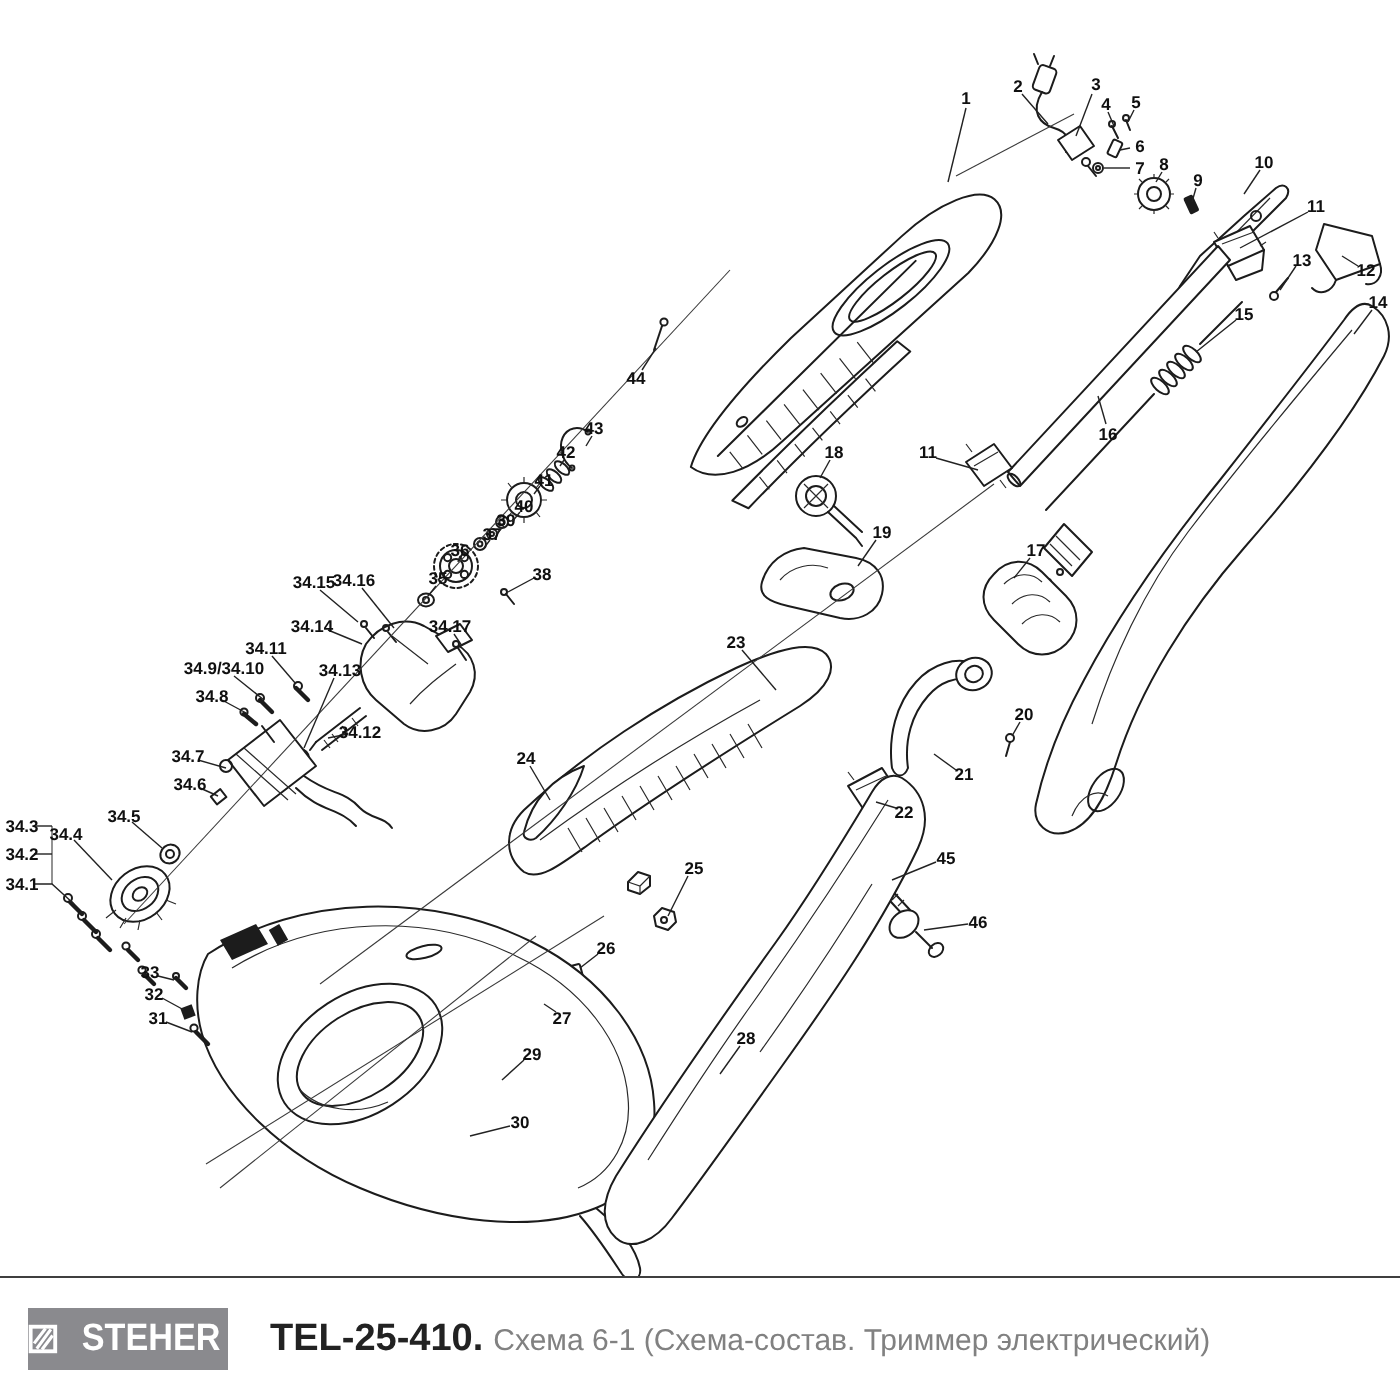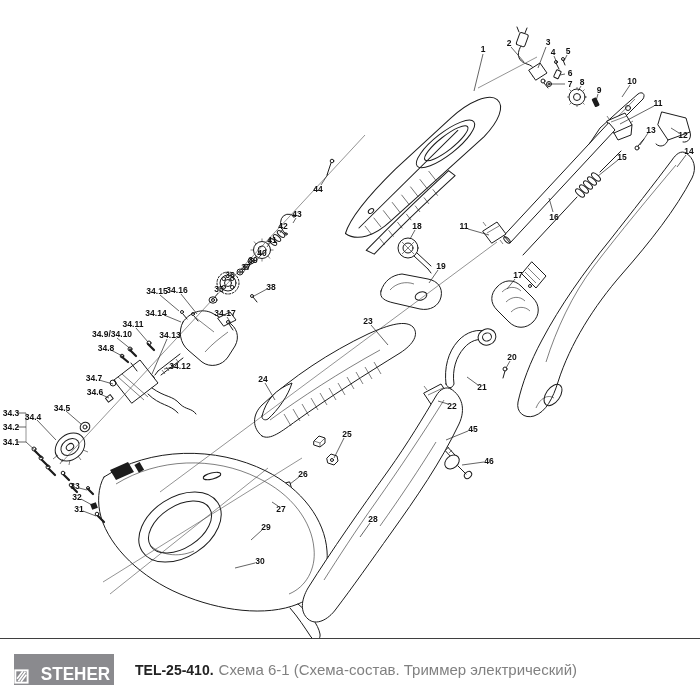--- a/index.html
+++ b/index.html
@@ -11,25 +11,25 @@
   .lnw{fill:#fff;stroke:#1c1c1c;stroke-width:1;stroke-linecap:round;stroke-linejoin:round;}
   .thin{fill:none;stroke:#2a2a2a;stroke-width:0.6;}
   .fillink{fill:#1c1c1c;stroke:none;}
   .thick{fill:none;stroke:#1c1c1c;stroke-width:2.2;stroke-linecap:round;}
   .leader{fill:none;stroke:#222;stroke-width:0.7;}
   .axis{fill:none;stroke:#3a3a3a;stroke-width:0.55;}
   .lbl{font:bold 8.5px "Liberation Sans",sans-serif;fill:#101010;text-anchor:middle;}
   
   .footer{position:absolute;left:0;top:638px;width:700px;height:62px;border-top:1px solid #3f3f3f;
           box-sizing:border-box;display:flex;align-items:center;background:#fff;}
-  .logo{margin-left:14px;width:100px;height:31px;background:#8a8a8e;display:flex;align-items:flex-end;
+  .logo{margin-left:14px;width:100px;height:31px;background:#8a8a8e;display:flex;align-items:center;
         justify-content:center;gap:8px;flex:0 0 auto;}
   .logo-text{color:#fff;font-weight:bold;font-size:19px;letter-spacing:0px;transform:scaleX(0.9);}
   .caption{margin-left:21px;font-size:15px;color:#818181;white-space:nowrap;}
-  .model{font-size:14px;font-weight:bold;color:#222;margin-right:5px;}
+  .model{font-size:19px;font-weight:bold;color:#222;margin-right:5px;}
 </style>
 </head>
 <body>
 
 <div class="stage">
 
   <svg class="diagram" width="700" height="638" viewBox="0 0 700 638">
 
     <g transform="rotate(-38 420 160)">
       <path class="lnw" d="M316,172 C330,162 360,156 395,152 L470,146 C495,144 516,150 518,160 C520,170 506,178 485,181 L360,190 C338,192 320,186 316,172 Z"></path>

